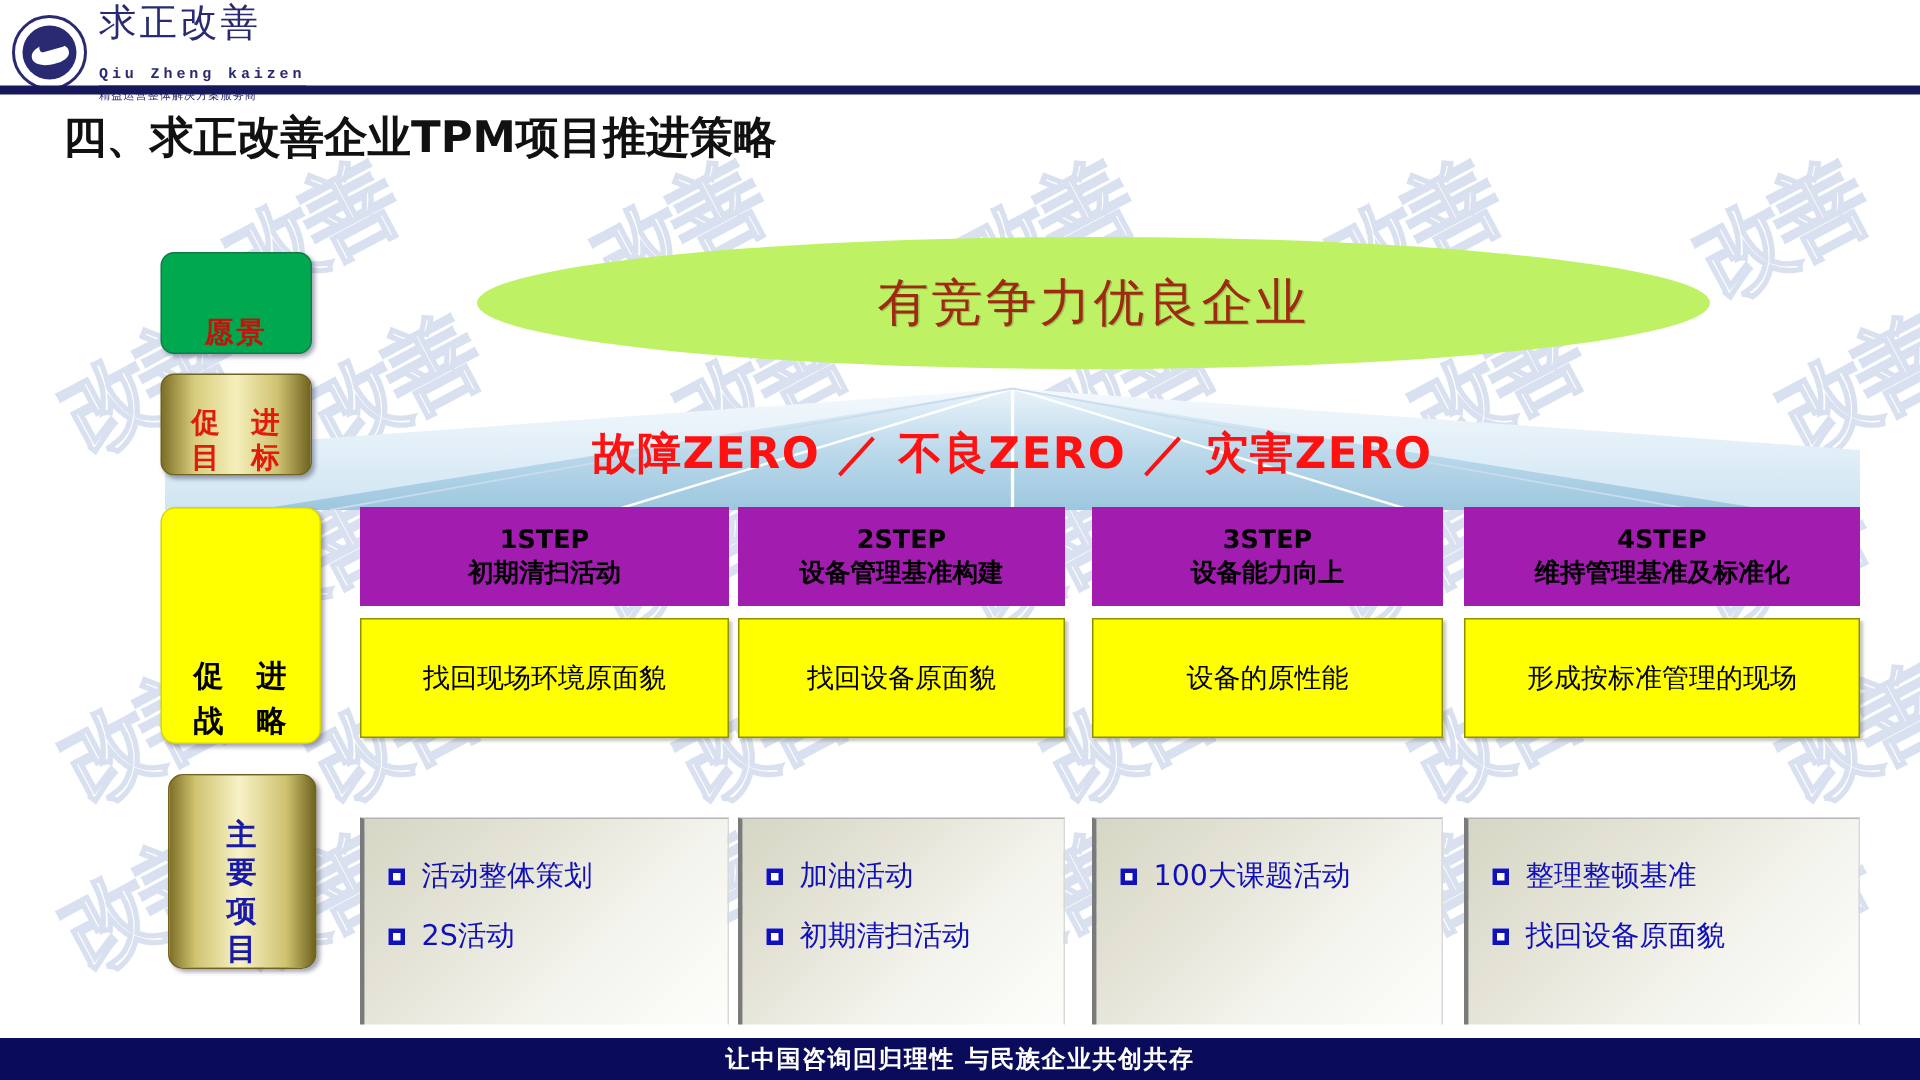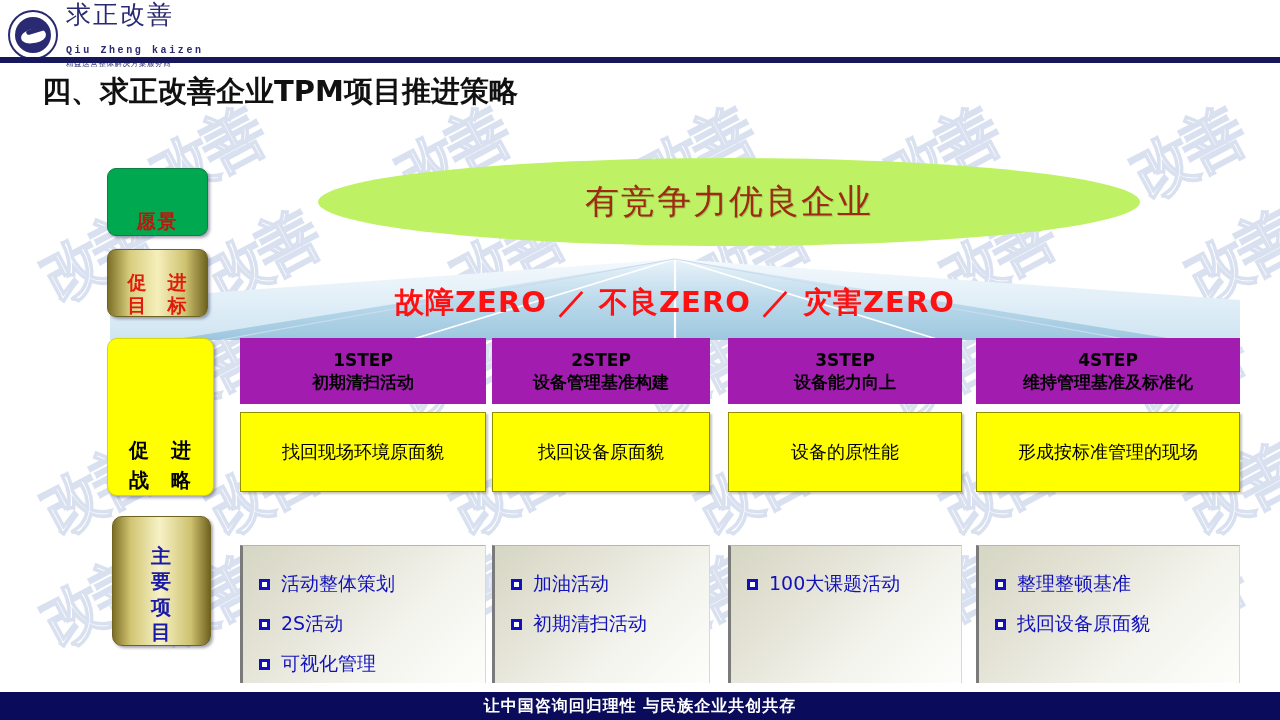--- a/index.html
+++ b/index.html
@@ -467,24 +467,20 @@
 
   <div class="proj-panel" style="left:240px;width:246px;">
       <div class="bullet-row">
         <span class="bullet-mark"></span>
         <span class="bullet-text">活动整体策划</span>
       </div>
       <div class="bullet-row">
         <span class="bullet-mark"></span>
         <span class="bullet-text">2S活动</span>
       </div>
-      <div class="bullet-row">
-        <span class="bullet-mark"></span>
-        <span class="bullet-text">可视化管理</span>
-      </div>
     </div>
   <div class="proj-panel" style="left:492px;width:218px;">
       <div class="bullet-row">
         <span class="bullet-mark"></span>
         <span class="bullet-text">加油活动</span>
       </div>
       <div class="bullet-row">
         <span class="bullet-mark"></span>
         <span class="bullet-text">初期清扫活动</span>
       </div>

